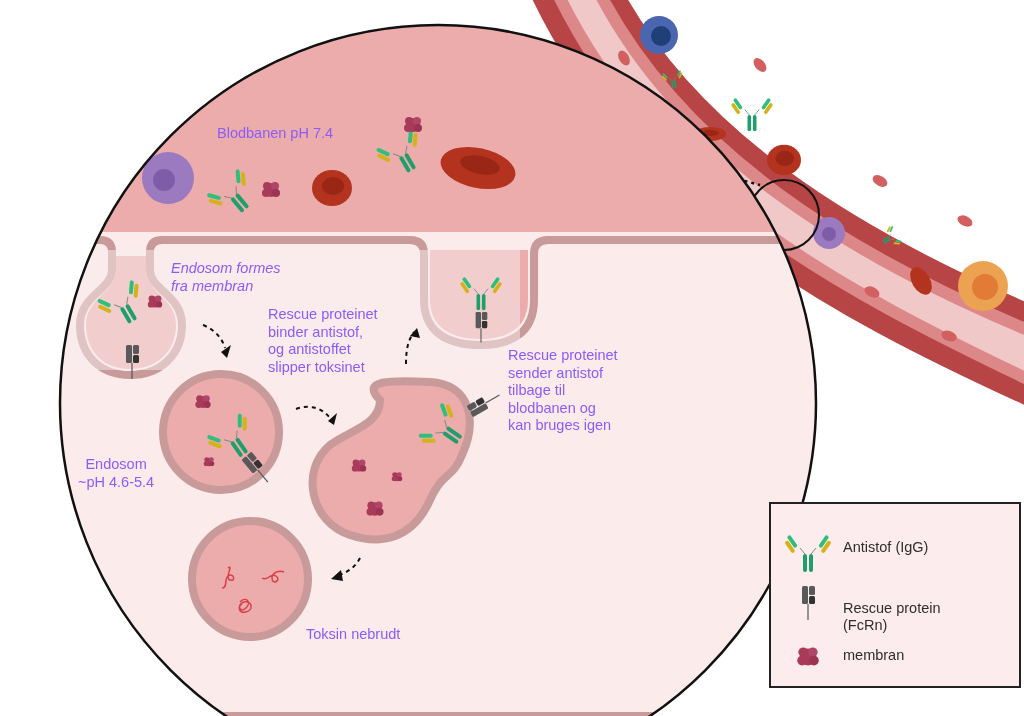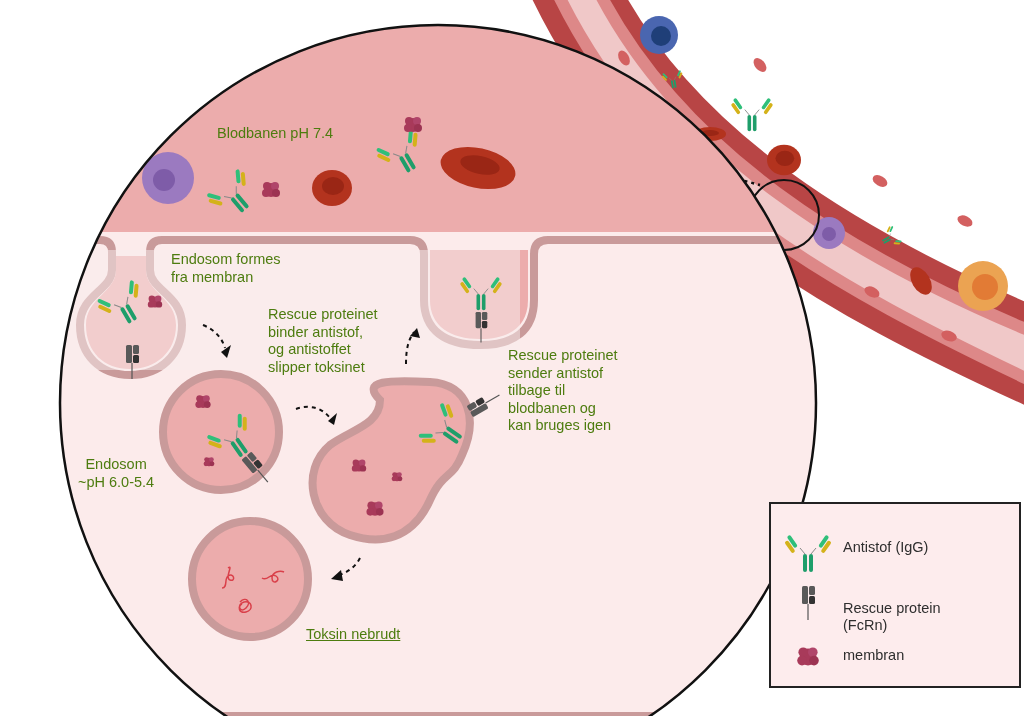--- a/index.html
+++ b/index.html
@@ -1,18 +1,18 @@
 <!DOCTYPE html>
 <html><head>
 <meta charset="utf-8">
 <style>
   html, body { margin:0; padding:0; background:#ffffff; }
   body { width:1024px; height:716px; position:relative; overflow:hidden; font-family:"Liberation Sans", sans-serif; }
   svg#scene { position:absolute; left:0; top:0; width:1024px; height:716px; }
-  .lbl { position:absolute; color:#4d7c0f; font-size:14.5px; line-height:17.5px; white-space:pre-line; font-family:"Liberation Sans", sans-serif; }
+  .lbl { position:absolute; color:#8b5cf6; font-size:14.5px; line-height:17.5px; white-space:pre-line; font-family:"Liberation Sans", sans-serif; }
   .legend-box { position:absolute; left:769px; top:502px; width:252px; height:186px; border:2px solid #222; background:#fdeced; box-sizing:border-box;padding-left:18px; }
   .legend-item { position:absolute; left:0; width:100%; }
   .legend-label { position:absolute; left:72px; color:#2e2e2e; font-size:14.5px; line-height:17px; white-space:pre-line; }
   .legend-icon { position:absolute; left:12px; }
 </style>
 </head>
 <body>
 
 <svg id="scene" viewBox="0 0 1024 716" xmlns="http://www.w3.org/2000/svg">
   <defs>
@@ -163,34 +163,34 @@
       <polygon points="221,352 231,345 227,358"></polygon>
       <polygon points="328,421 337,413 334,425"></polygon>
       <polygon points="331,579 341,570 343,581"></polygon>
       <polygon points="417,328 410,336 420,338"></polygon>
     </g>
   </g>
   <circle cx="438" cy="403" r="378" fill="none" stroke="#111" stroke-width="2.5"></circle>
 </svg>
 
 <div class="lbl" style="left:217px;top:125px;">Blodbanen pH 7.4</div>
-<div class="lbl" style="left:171px;top:251px;">Endosom formes
+<div class="lbl" style="left:171px;top:260px;font-style:italic;">Endosom formes
 fra membran</div>
 <div class="lbl" style="left:268px;top:306px;">Rescue proteinet
 binder antistof,
 og antistoffet
 slipper toksinet</div>
 <div class="lbl" style="left:508px;top:347px;">Rescue proteinet
 sender antistof
 tilbage til
 blodbanen og
 kan bruges igen</div>
 <div class="lbl" style="left:78px;top:456px;text-align:center;">Endosom
-~pH 6.0-5.4</div>
-<div class="lbl" style="left:306px;top:626px;text-decoration:underline;">Toksin nebrudt</div>
+~pH 4.6-5.4</div>
+<div class="lbl" style="left:306px;top:626px;">Toksin nebrudt</div>
 
 <div class="legend-box">
   <div class="legend-item" style="top:26px;">
     <svg class="legend-icon" width="50" height="44" viewBox="-25 -24 50 44">
         <use href="#ab"></use>
       </svg>
     <span class="legend-label" style="top:9px;">Antistof (IgG)</span>
   </div>
   <div class="legend-item" style="top:80px;">
     <svg class="legend-icon" width="50" height="44" viewBox="-25 -2 50 44">

